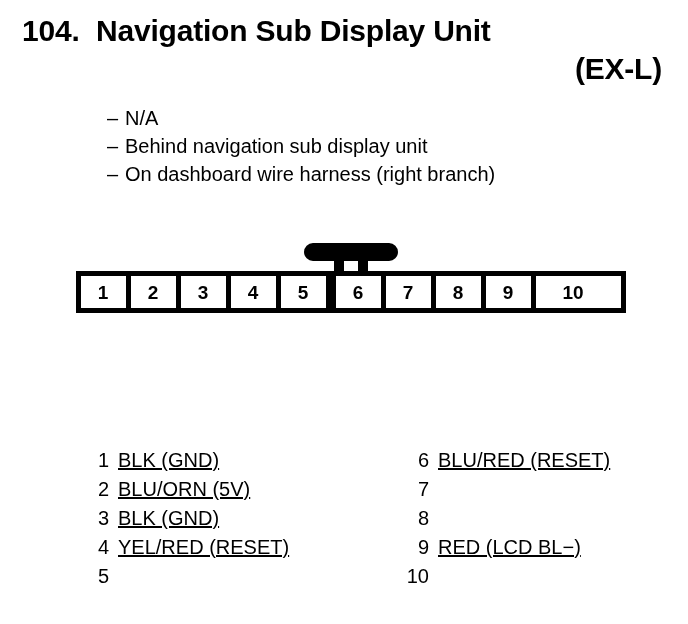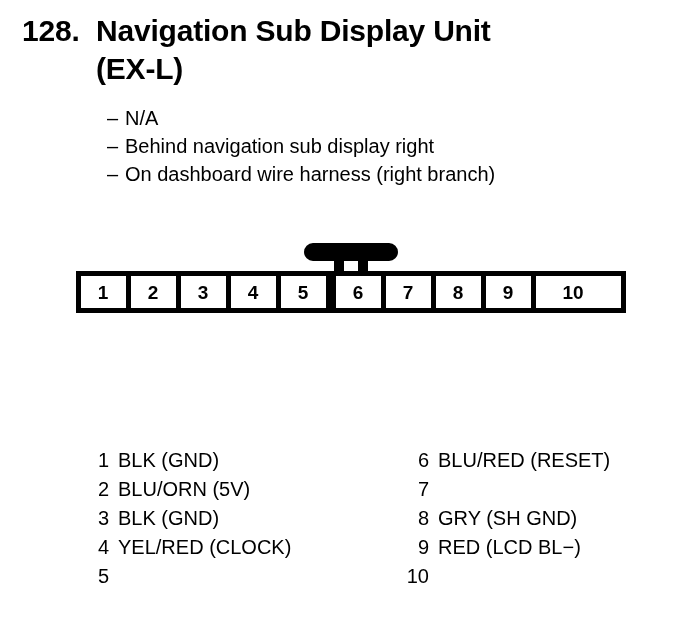--- a/index.html
+++ b/index.html
@@ -29,20 +29,21 @@
     line-height: 38px;
     letter-spacing: -0.2px;
     white-space: nowrap;
   }
   .title-num {
     display: inline-block;
     min-width: 74px;
   }
   .title-line-2 {
     padding-left: 74px;
+    text-align: right;
   }
 
   
   .bullets {
     position: absolute;
     left: 107px;
     top: 104px;
     width: 560px;
   }
   .bullet-row {
@@ -99,40 +100,41 @@
     white-space: nowrap;
   }
   .legend-num {
     display: inline-block;
     width: 26px;
     text-align: right;
     flex: none;
   }
   .legend-text {
     padding-left: 9px;
+    text-decoration: underline;
   }
 </style>
 </head>
 <body>
 
 <div class="title-block">
   <div class="title-line">
-    <span class="title-num">128.</span><span>Navigation Sub Display Unit</span>
+    <span class="title-num">104.</span><span>Navigation Sub Display Unit</span>
   </div>
   <div class="title-line title-line-2">(EX-L)</div>
 </div>
 
 <div class="bullets">
   <div class="bullet-row">
     <span class="bullet-dash">–</span>
     <span>N/A</span>
   </div>
   <div class="bullet-row">
     <span class="bullet-dash">–</span>
-    <span>Behind navigation sub display right</span>
+    <span>Behind navigation sub display unit</span>
   </div>
   <div class="bullet-row">
     <span class="bullet-dash">–</span>
     <span>On dashboard wire harness (right branch)</span>
   </div>
 </div>
 
 <div class="connector">
   <svg width="550" height="76" viewBox="0 0 550 76" xmlns="http://www.w3.org/2000/svg">
 
@@ -195,38 +197,37 @@
     <div class="legend-row">
       <span class="legend-num">2</span>
       <span class="legend-text">BLU/ORN (5V)</span>
     </div>
     <div class="legend-row">
       <span class="legend-num">3</span>
       <span class="legend-text">BLK (GND)</span>
     </div>
     <div class="legend-row">
       <span class="legend-num">4</span>
-      <span class="legend-text">YEL/RED (CLOCK)</span>
+      <span class="legend-text">YEL/RED (RESET)</span>
     </div>
     <div class="legend-row">
       <span class="legend-num">5</span>
     </div>
   </div>
 
   <div class="legend-col legend-col-right">
     <div class="legend-row">
       <span class="legend-num">6</span>
       <span class="legend-text">BLU/RED (RESET)</span>
     </div>
     <div class="legend-row">
       <span class="legend-num">7</span>
     </div>
     <div class="legend-row">
       <span class="legend-num">8</span>
-      <span class="legend-text">GRY (SH GND)</span>
     </div>
     <div class="legend-row">
       <span class="legend-num">9</span>
       <span class="legend-text">RED (LCD BL−)</span>
     </div>
     <div class="legend-row">
       <span class="legend-num">10</span>
     </div>
   </div>
 

